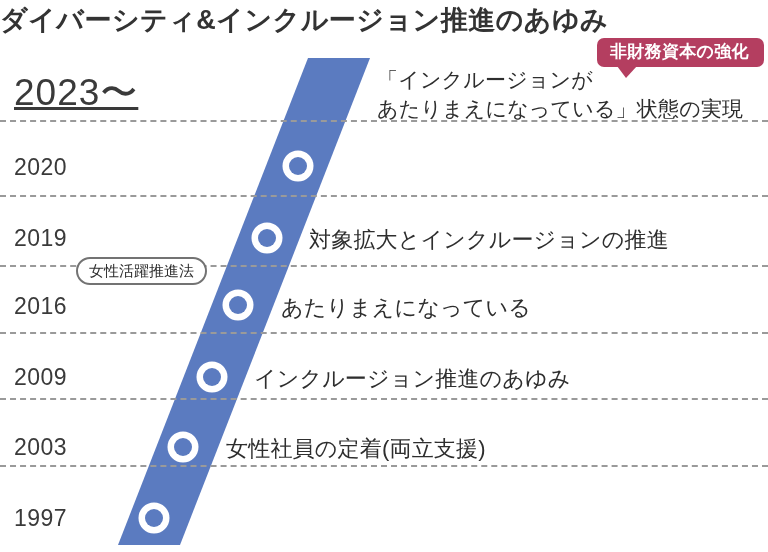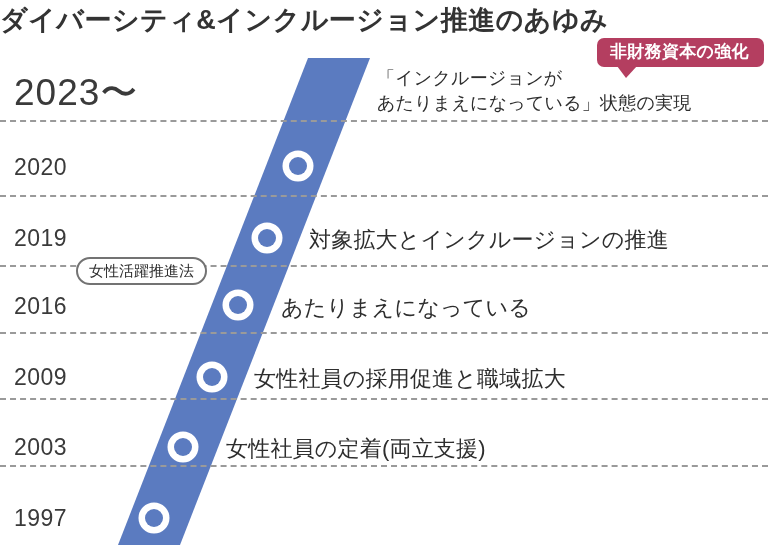--- a/index.html
+++ b/index.html
@@ -62,33 +62,34 @@
     font-size: 23px;
     color: #3a3a3a;
     letter-spacing: 0.5px;
     line-height: 1;
     white-space: nowrap;
   }
   .year.lead {
     font-size: 37px;
     letter-spacing: 1px;
     color: #3a3a3a;
+    text-decoration: underline;
   }
 
   
   .event {
     position: absolute;
     font-size: 22px;
     color: #2e2e2e;
     line-height: 1.30;
     letter-spacing: 0.2px;
     white-space: nowrap;
   }
   .event.multiline {
-    font-size: 18px;
+    font-size: 21px;
     line-height: 1.38;
     white-space: normal;
   }
   .event.multiline .l2 { display: block; }
 
   
   .law-pill {
     position: absolute;
     left: 76px;
     top: 257px;
@@ -174,21 +175,21 @@
   <div class="year" style="top:436px;">2003</div>
   <div class="year" style="top:507px;">1997</div>
 
   <div class="event multiline" style="left:377px; top:66px;">
     <span class="l1">「インクルージョンが</span>
     <span class="l2">あたりまえになっている」状態の実現</span>
   </div>
 
   <div class="event" style="left:309px; top:226px;">対象拡大とインクルージョンの推進</div>
   <div class="event" style="left:281px; top:294px;">あたりまえになっている</div>
-  <div class="event" style="left:254px; top:365px;">女性社員の採用促進と職域拡大</div>
+  <div class="event" style="left:254px; top:365px;">インクルージョン推進のあゆみ</div>
   <div class="event" style="left:226px; top:435px;">女性社員の定着(両立支援)</div>
 
   <div class="law-pill">女性活躍推進法</div>
 
   <div class="badge">非財務資本の強化</div>
   <div class="badge-tail"></div>
 
 </div>
 
 </body></html>

